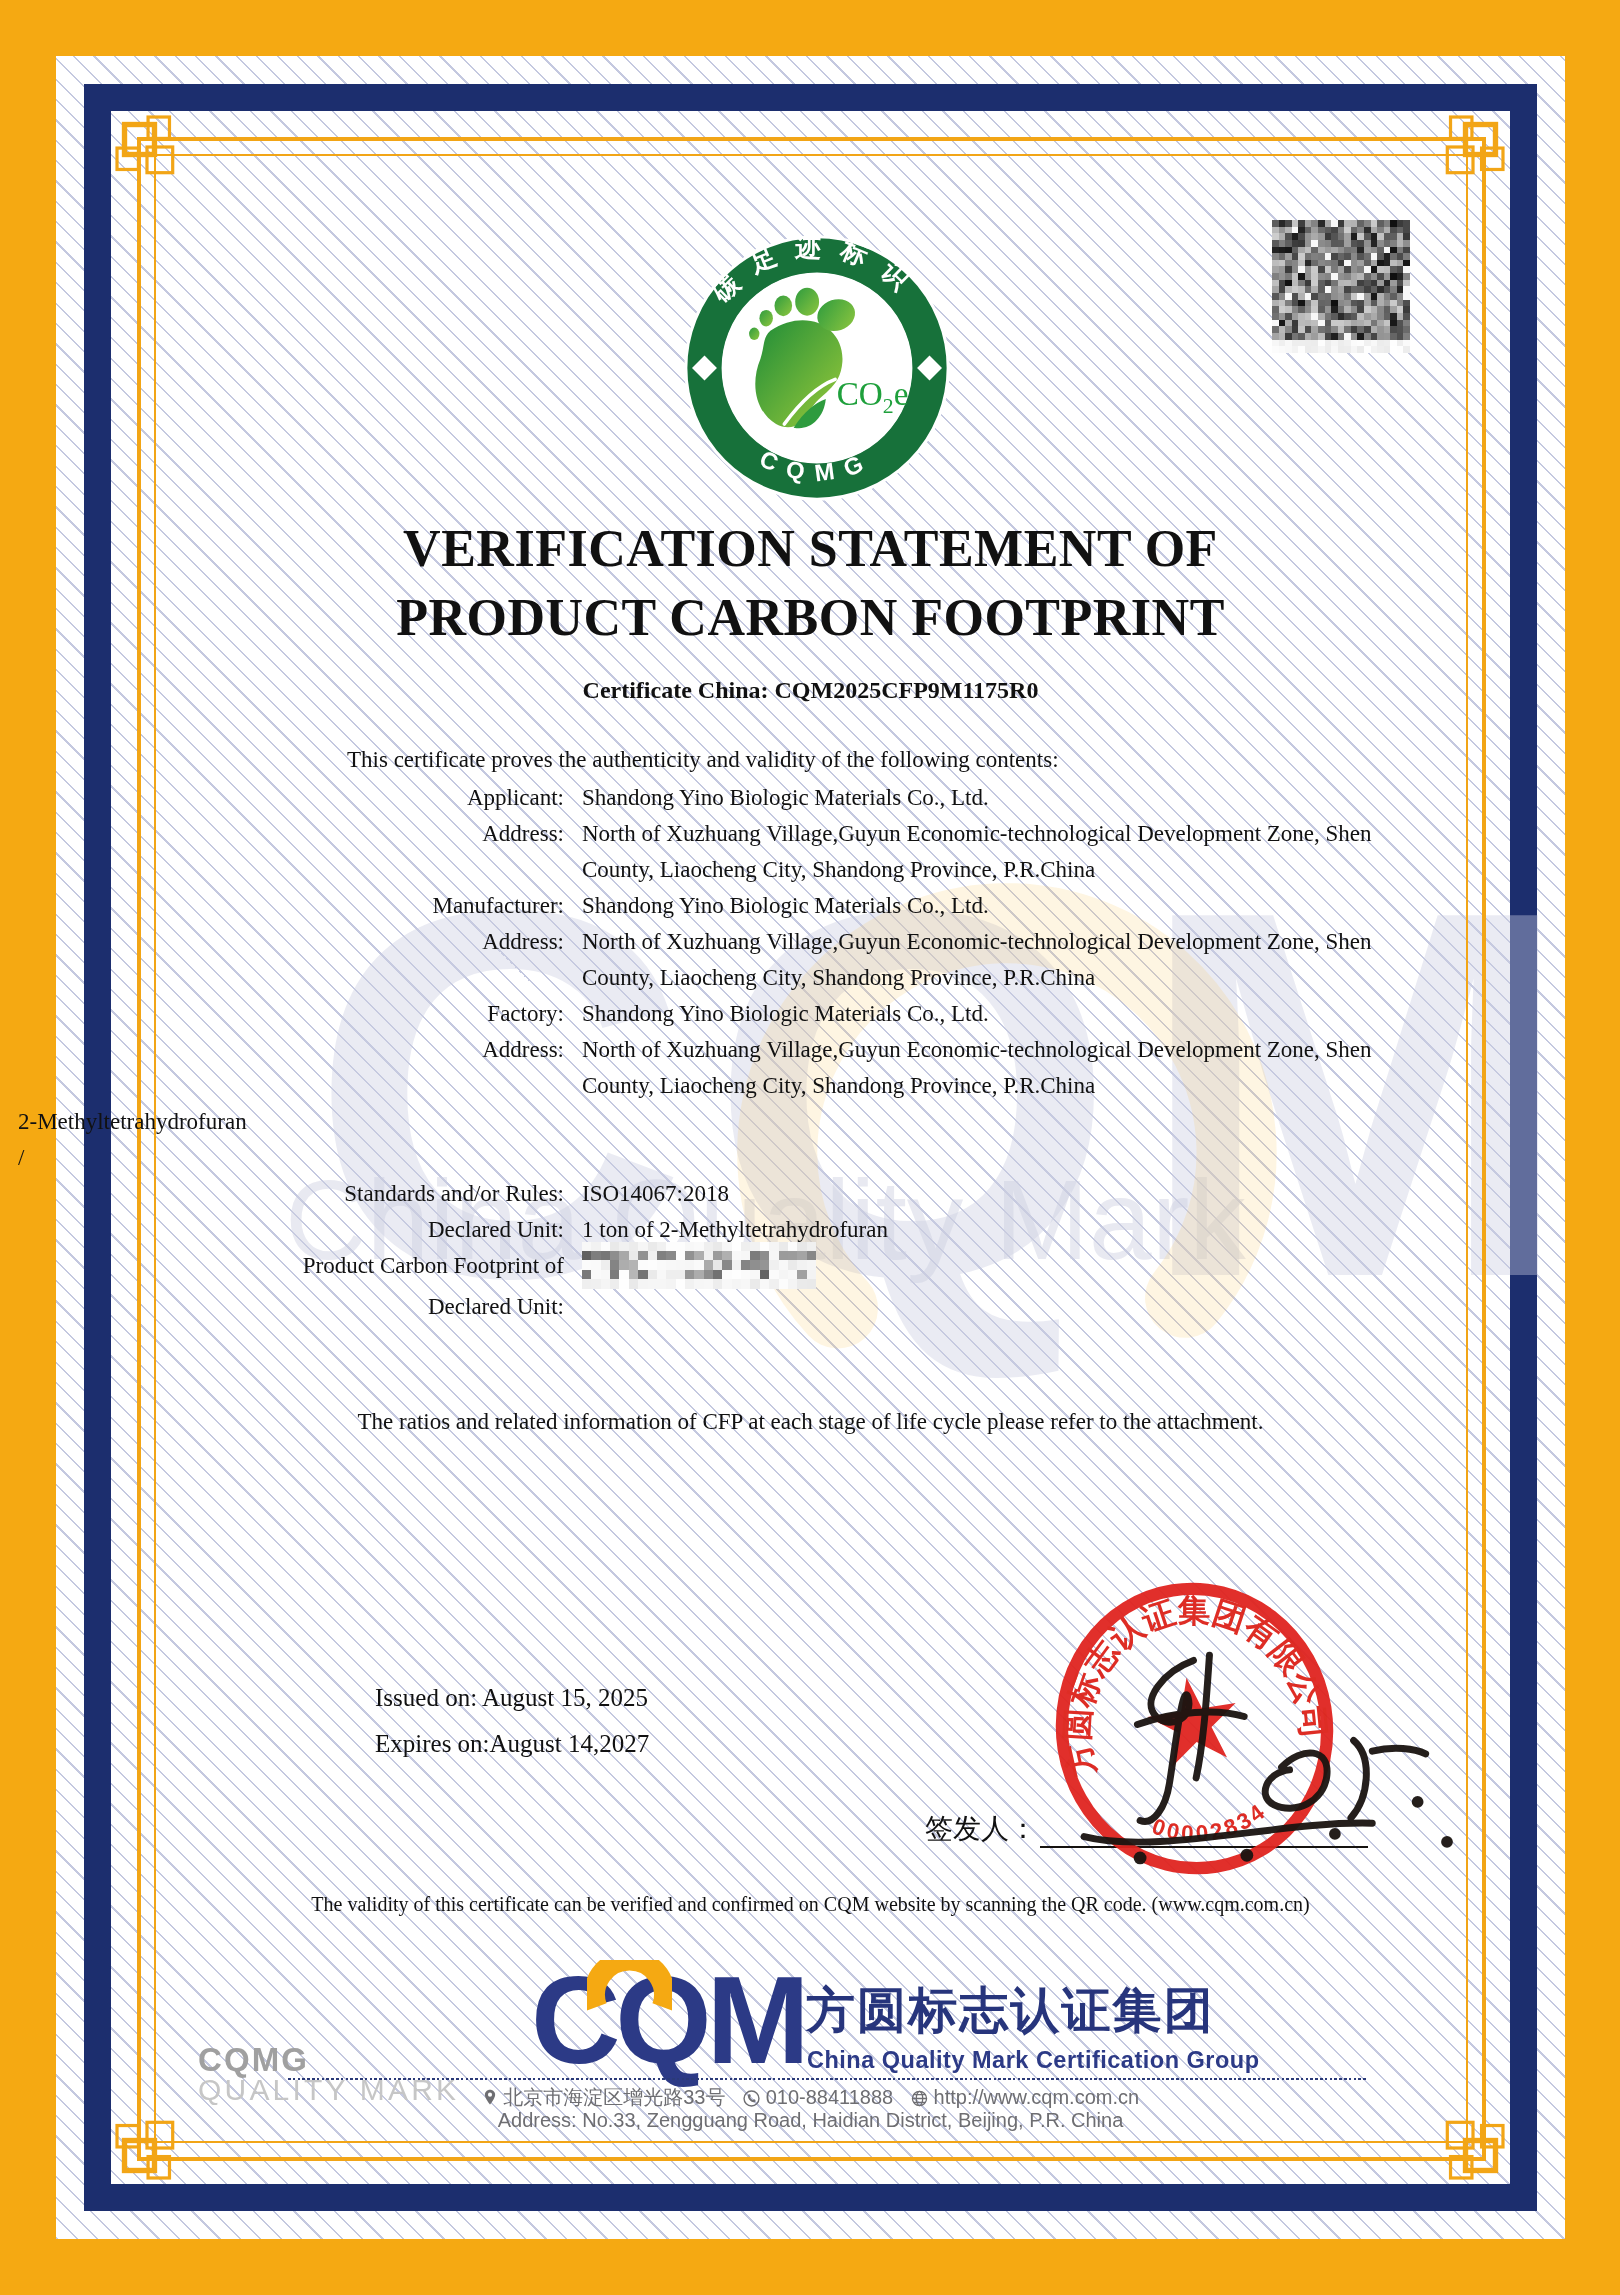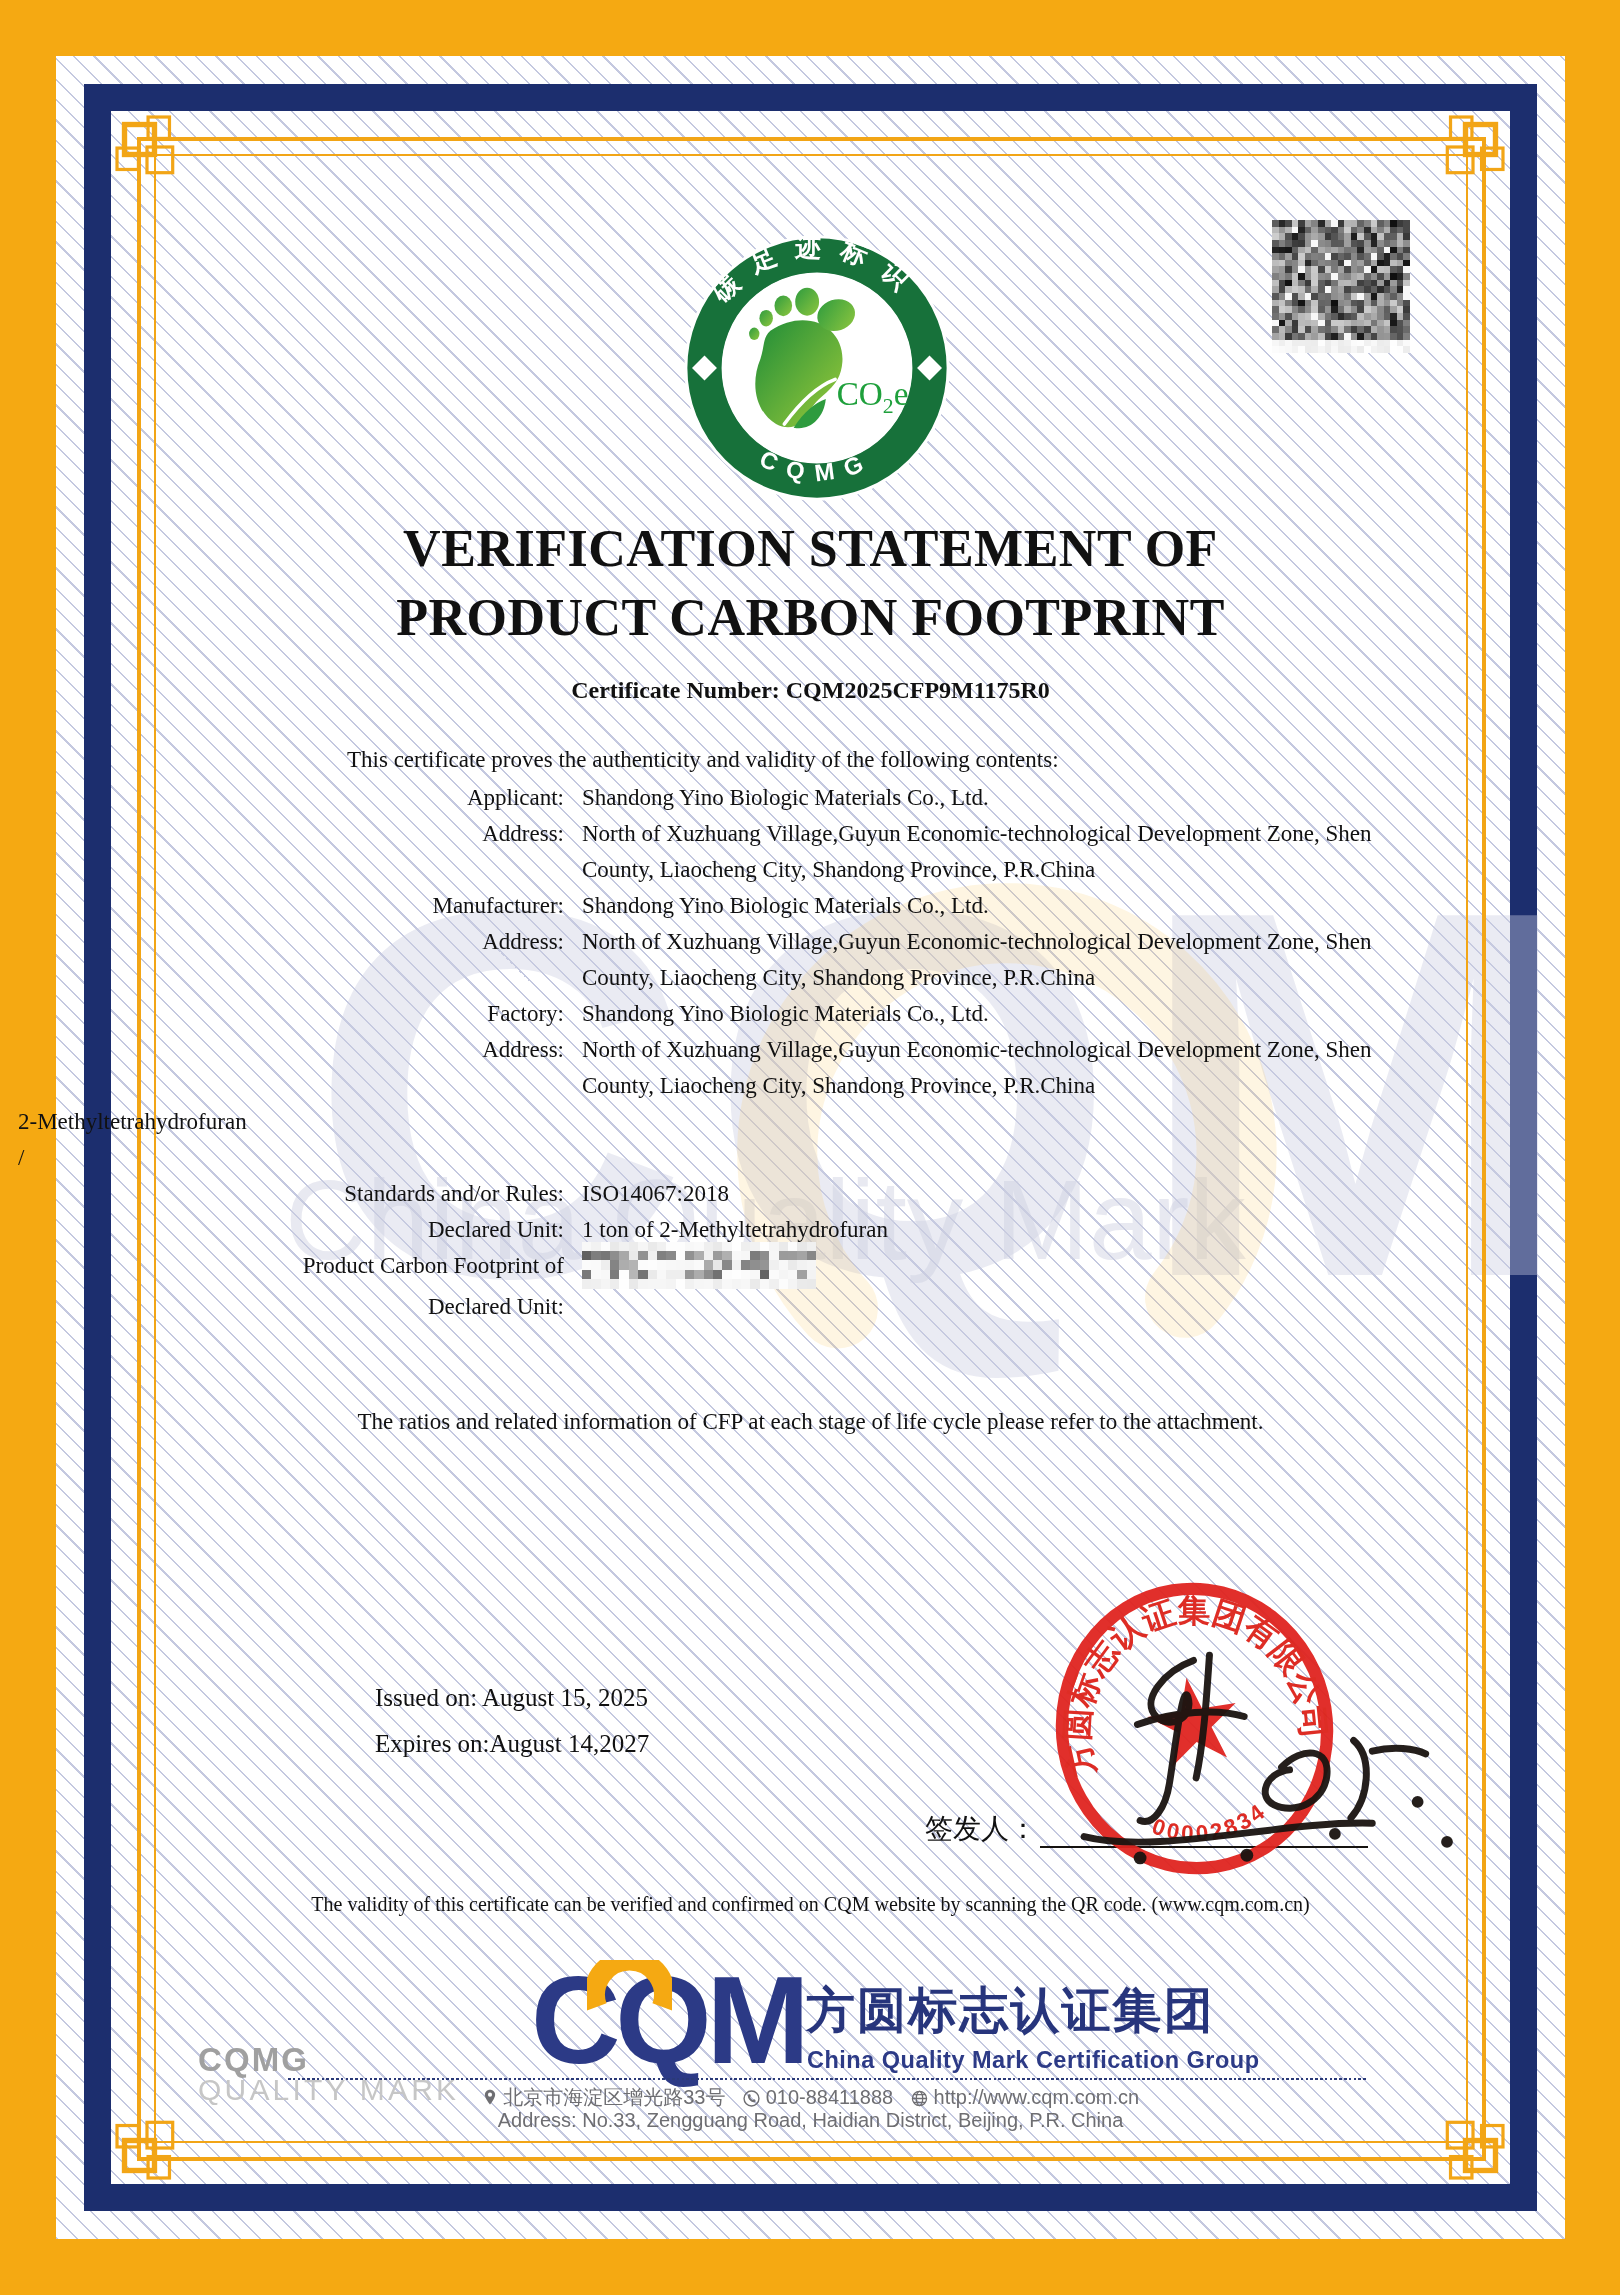--- a/index.html
+++ b/index.html
@@ -575,21 +575,21 @@
         <div style="background: rgb(255, 255, 255);"></div>
         <div style="background: rgb(254, 254, 254);"></div>
         <div style="background: rgb(237, 237, 237);"></div>
       </div>
   </div>
 
   <div id="title">
     <div>VERIFICATION STATEMENT OF</div>
     <div>PRODUCT CARBON FOOTPRINT</div>
   </div>
-  <div id="certno">Certificate Number: CQM2025CFP9M1175R0</div>
+  <div id="certno">Certificate China: CQM2025CFP9M1175R0</div>
 
   <div id="intro">This certificate proves the authenticity and validity of the following contents:</div>
   <div id="rows">
     <div class="crow">
       <div class="clabel">Applicant:</div>
       <div class="cvalue">Shandong Yino Biologic Materials Co., Ltd.</div>
     </div>
 
     <div class="crow">
       <div class="clabel">Address:</div>

